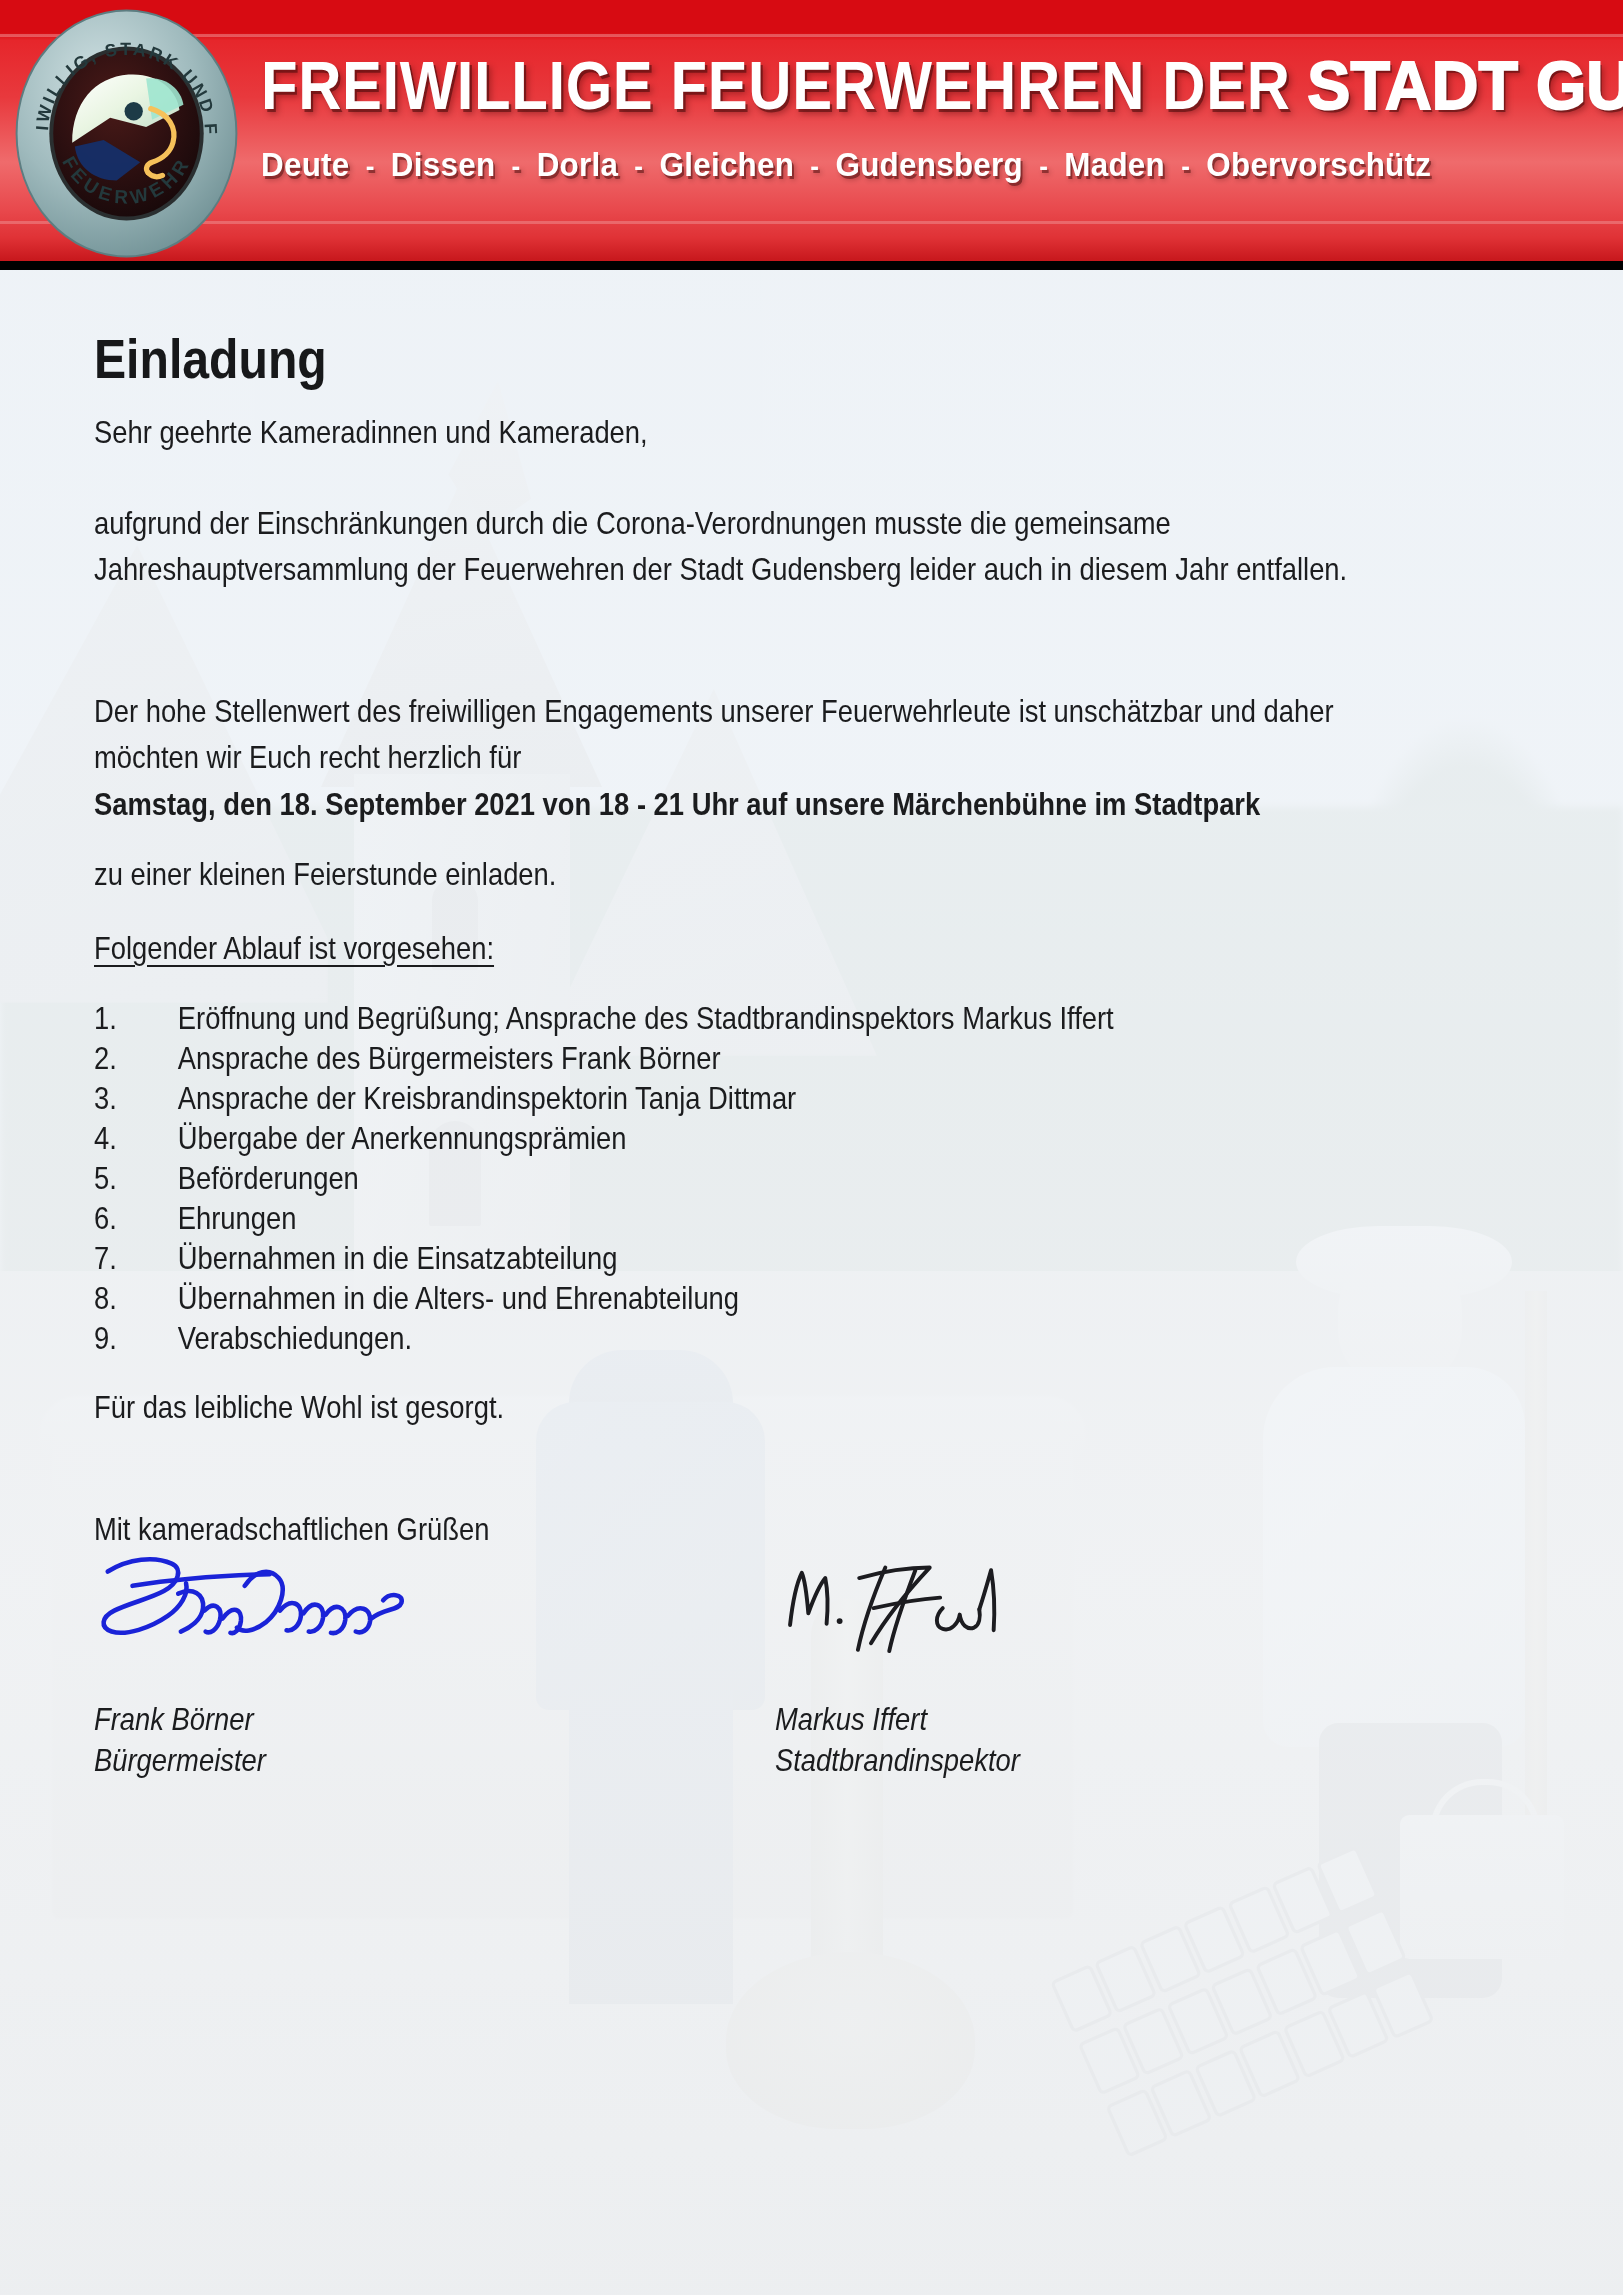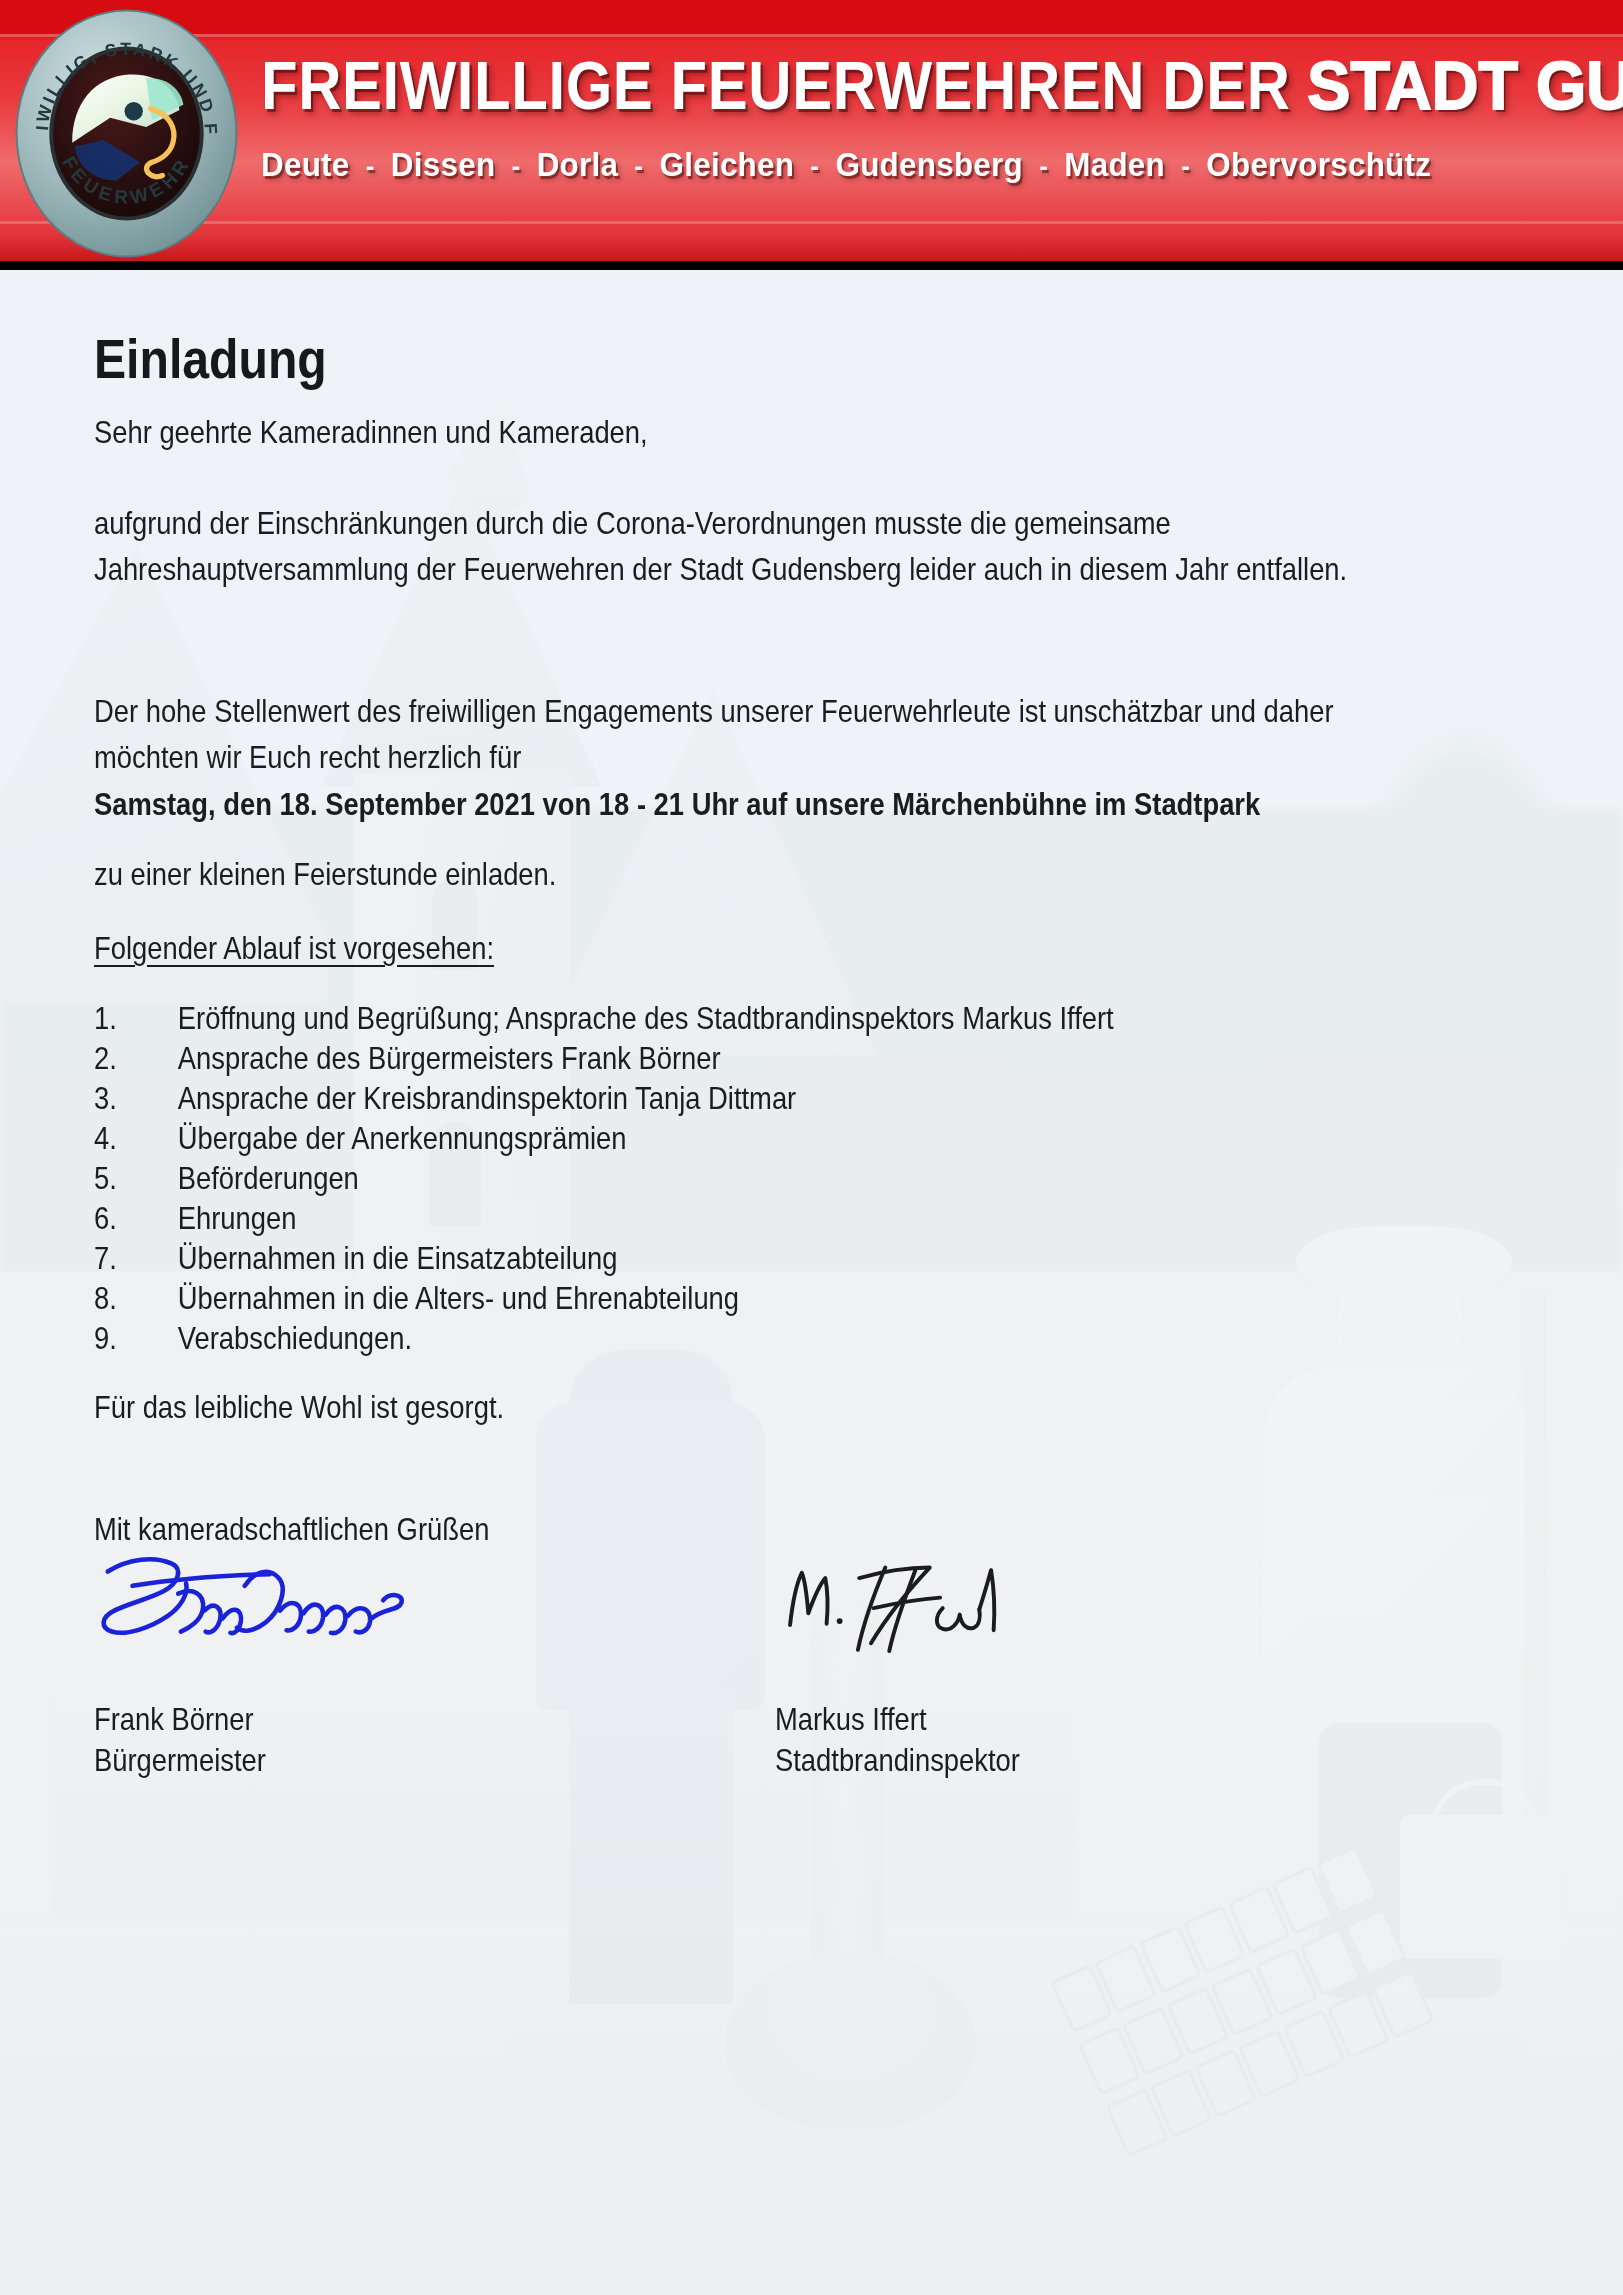--- a/index.html
+++ b/index.html
@@ -189,21 +189,21 @@
   .agenda-row{display:flex;align-items:baseline;height:40px;}
   .agenda-num{width:98px;flex:none;font-size:32px;line-height:40px;color:#1b1c1e;
       font-family:"Liberation Sans",sans-serif;}
   .agenda-text{font-size:32px;line-height:40px;color:#1b1c1e;white-space:nowrap;
       font-family:"Liberation Sans",sans-serif;}
 
   .p-wohl{top:1114px;}
   .p-gruss{top:1236px;}
 
   
-  .sig-block{position:absolute;left:94px;top:1278px;width:1440px;height:249px;}
+  .sig-block{position:absolute;left:94px;top:1278px;width:1440px;height:249px;font-style:italic;}
   .sig-col{position:absolute;top:0;width:589px;}
   .sig-col.left{left:0;}
   .sig-col.right{left:681px;}
   .sig-ink{position:absolute;top:0;left:0;width:406px;height:124px;}
   .sig-ink svg{display:block;}
   .sig-name{position:absolute;top:151px;left:0;font-size:32px;line-height:40px;color:#1b1c1e;
       font-family:"Liberation Sans",sans-serif;white-space:nowrap;
       transform:scaleX(.855);transform-origin:left top;}
   .sig-role{position:absolute;top:192px;left:0;font-size:32px;line-height:40px;color:#1b1c1e;
       font-family:"Liberation Sans",sans-serif;white-space:nowrap;

